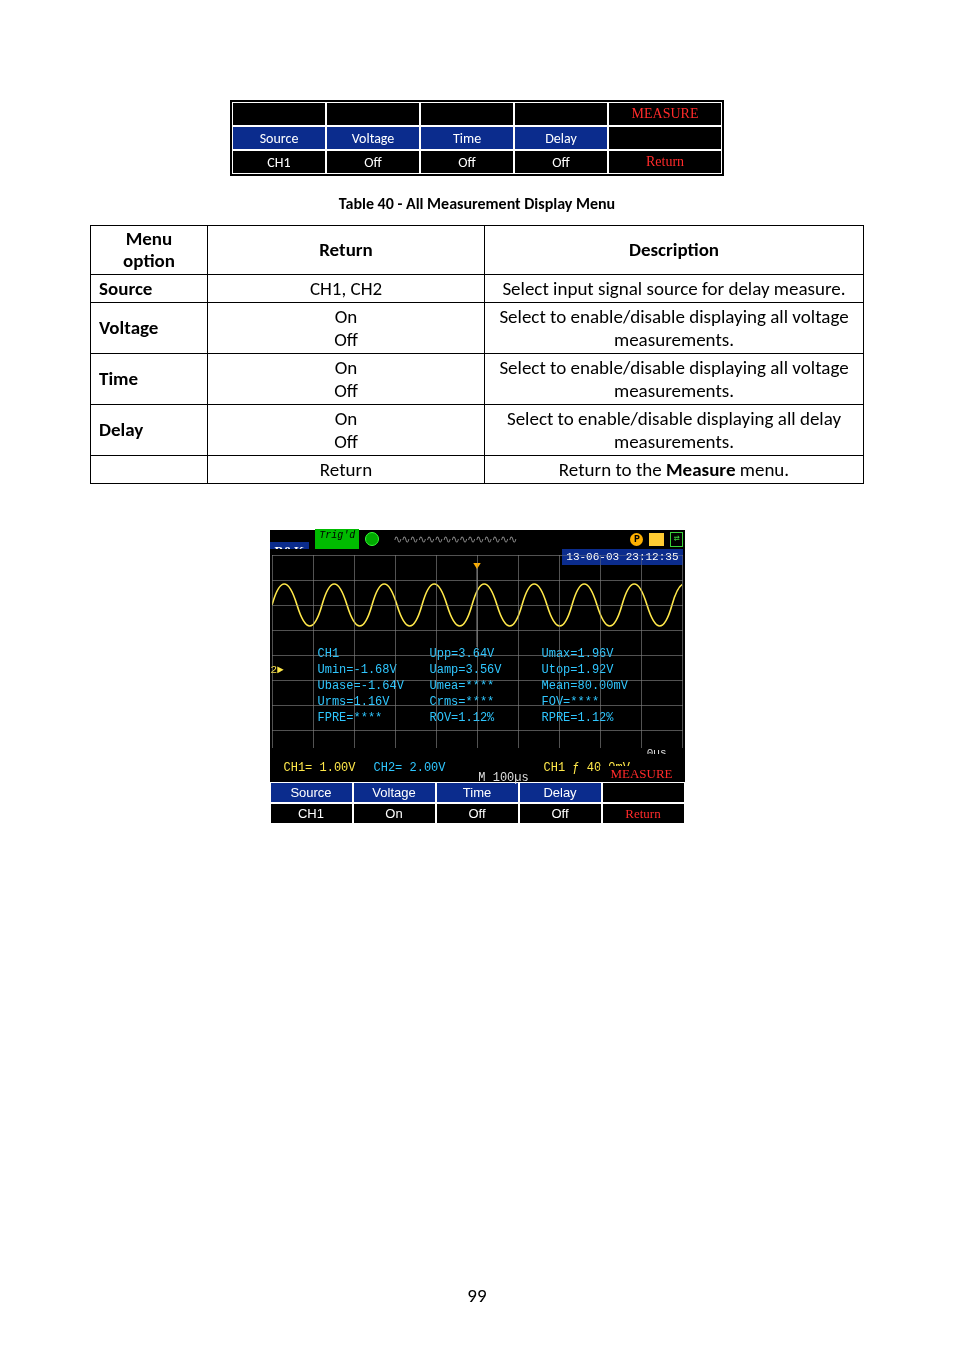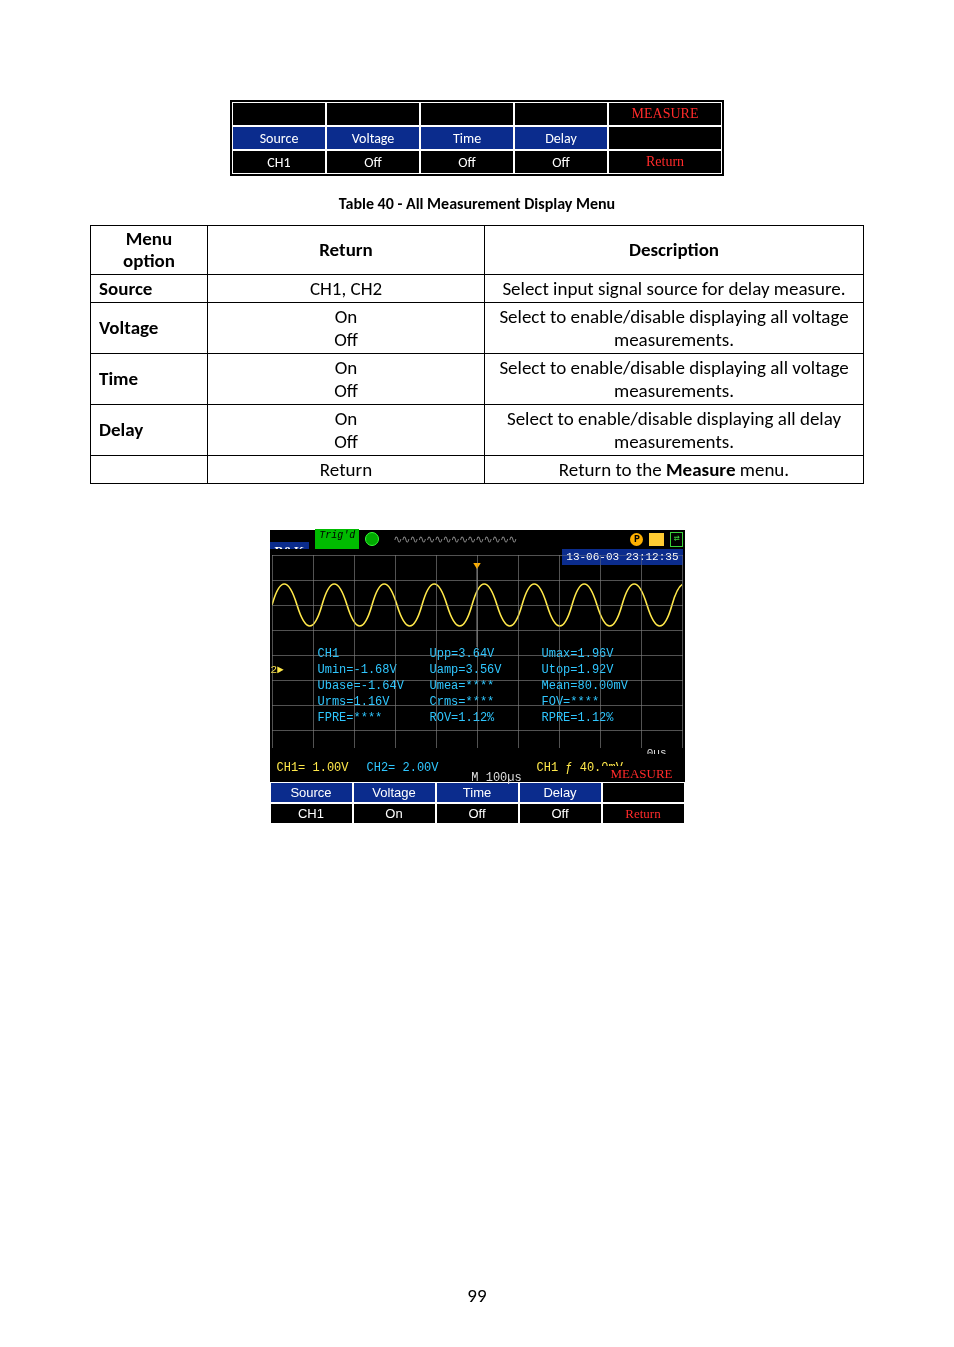--- a/index.html
+++ b/index.html
@@ -217,21 +217,21 @@
   }
 
   .scope-status {
     height: 28px;
     display: flex;
     align-items: center;
     font-size: 12px;
     font-family: "Courier New", monospace;
     color: #fff;
     position: relative;
-    padding-left: 7px;
+    padding-left: 14px;
   }
   .measure-red {
     position: absolute;
     right: 2px;
     bottom: 0;
     background: #000;
     color: #ff2a2a;
     font-family: "Times New Roman", serif;
     font-size: 13px;
     padding: 0 10px;

